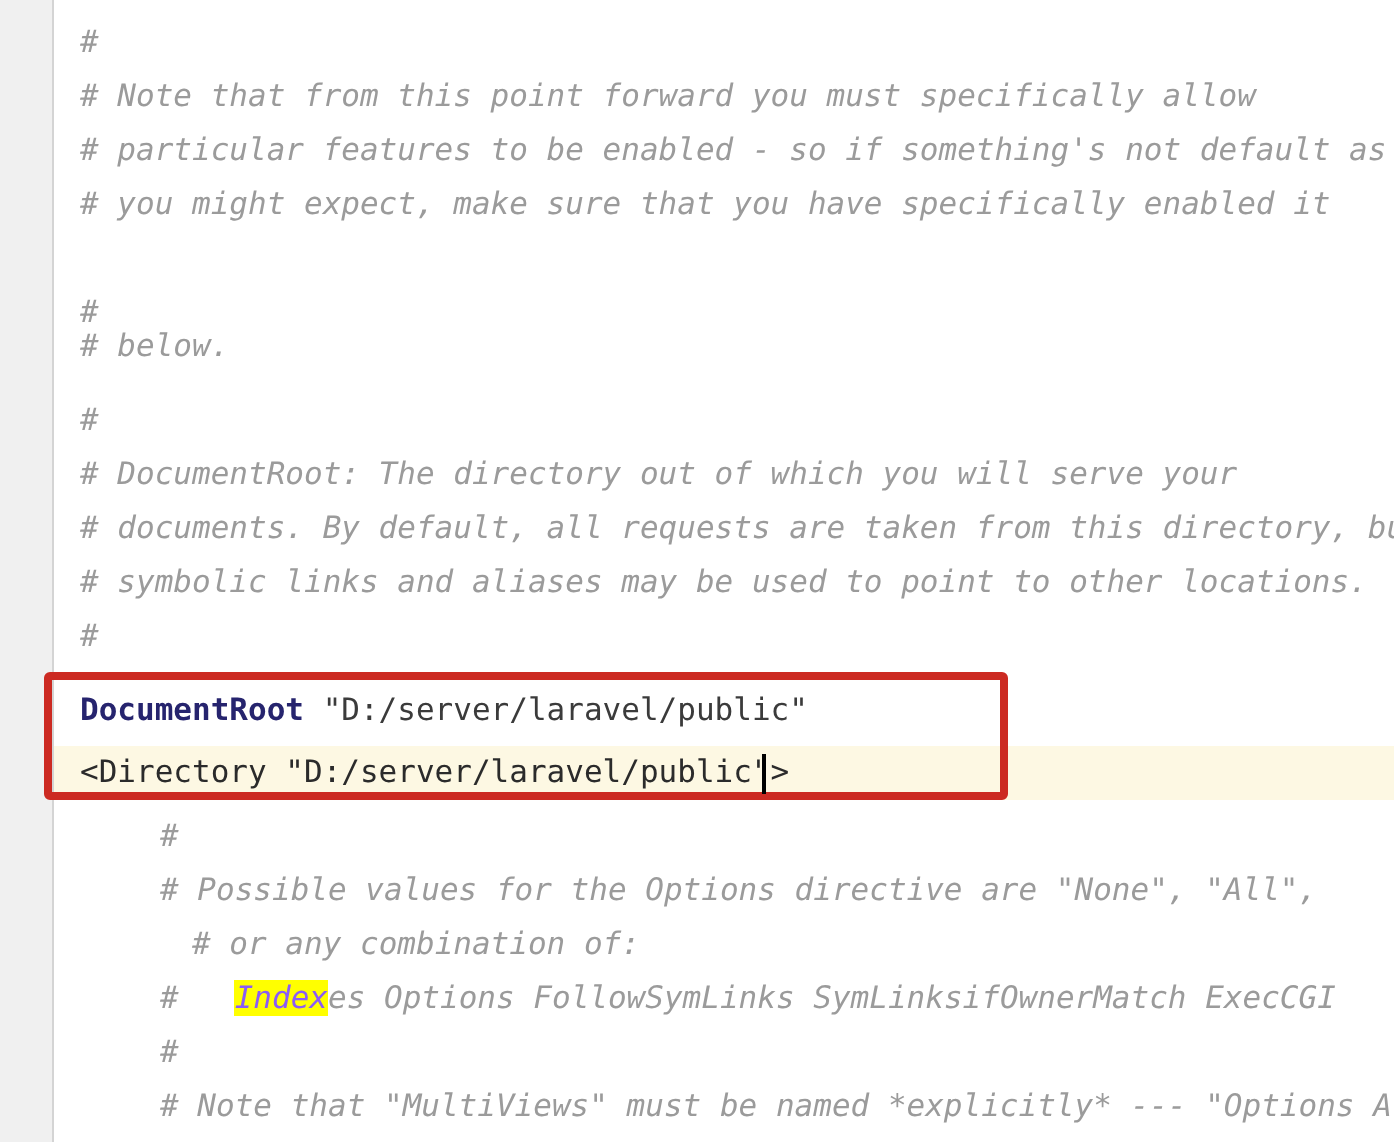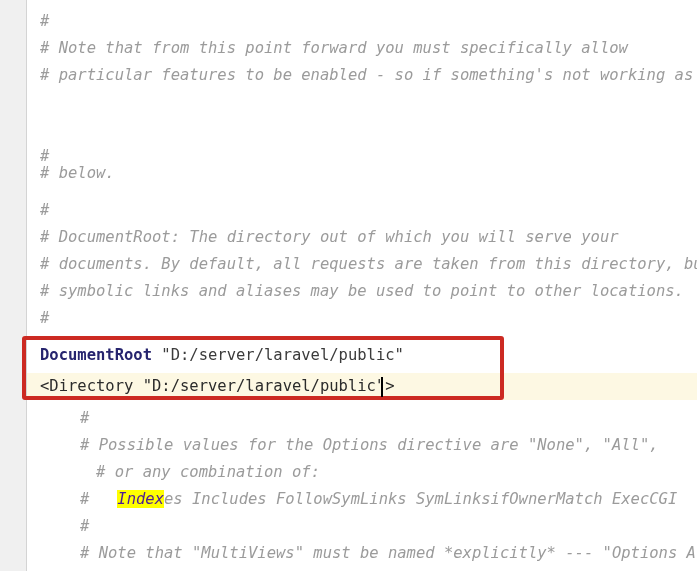--- a/index.html
+++ b/index.html
@@ -83,21 +83,21 @@
   .plain {
     color: #3b3b3b;
     font-style: normal;
   }
   .tag {
     color: #2b2b2b;
     font-style: normal;
   }
   .hl-find {
     background: #ffff00;
-    color: #4c1d95;
+    color: #8b5cf6;
     font-style: italic;
   }
 
   
   #caret {
     position: absolute;
     width: 1.5px;
     height: 20px;
     background: #000000;
     z-index: 6;
@@ -114,36 +114,37 @@
   }
 </style>
 </head>
 <body>
 
 <div id="editor">
 
   <div id="code">
       <div class="line" style="top: 8px;"><span class="txt" style="left: 40px;"><span class="comment">#</span></span></div>
       <div class="line" style="top: 35px;"><span class="txt" style="left: 40px;"><span class="comment"># Note that from this point forward you must specifically allow</span></span></div>
-      <div class="line" style="top: 62px;"><span class="txt" style="left: 40px;"><span class="comment"># particular features to be enabled - so if something's not working as</span></span></div>
+      <div class="line" style="top: 62px;"><span class="txt" style="left: 40px;"><span class="comment"># particular features to be enabled - so if something's not default as</span></span></div>
+      <div class="line" style="top: 89px;"><span class="txt" style="left: 40px;"><span class="comment"># you might expect, make sure that you have specifically enabled it</span></span></div>
       <div class="line" style="top: 116px;"><span class="txt" style="left: 40px; margin-top: 44px;"><span class="comment"># below.</span></span></div>
       <div class="line" style="top: 143px;"><span class="txt" style="left: 40px;"><span class="comment">#</span></span></div>
       <div class="line" style="top: 170px;"><span class="txt" style="left: 40px;"></span></div>
       <div class="line" style="top: 197px;"><span class="txt" style="left: 40px;"><span class="comment">#</span></span></div>
       <div class="line" style="top: 224px;"><span class="txt" style="left: 40px;"><span class="comment"># DocumentRoot: The directory out of which you will serve your</span></span></div>
       <div class="line" style="top: 251px;"><span class="txt" style="left: 40px;"><span class="comment"># documents. By default, all requests are taken from this directory, but</span></span></div>
       <div class="line" style="top: 278px; padding-left: 28px;"><span class="txt" style="left: 40px;"><span class="comment"># symbolic links and aliases may be used to point to other locations.</span></span></div>
       <div class="line" style="top: 305px;"><span class="txt" style="left: 40px;"><span class="comment">#</span></span></div>
       <div class="line" style="top: 320px;"><span class="txt" style="left: 40px;"></span></div>
       <div class="line" style="top: 342px;"><span class="txt" style="left: 40px;"><span class="directive">DocumentRoot</span><span class="plain"> "D:/server/laravel/public"</span></span></div>
       <div class="line current" style="top: 373px;"><span class="txt" style="left: 40px;"><span class="tag">&lt;Directory "D:/server/laravel/public"&gt;</span></span></div>
       <div class="line" style="top: 405px;"><span class="txt" style="left: 80px;"><span class="comment">#</span></span></div>
       <div class="line" style="top: 432px;"><span class="txt" style="left: 80px;"><span class="comment"># Possible values for the Options directive are "None", "All",</span></span></div>
       <div class="line" style="top: 459px;"><span class="txt" style="left: 96px;"><span class="comment"># or any combination of:</span></span></div>
-      <div class="line" style="top: 486px;"><span class="txt" style="left: 80px;"><span class="comment">#   </span><span class="hl-find">Index</span><span class="comment">es Includes FollowSymLinks SymLinksifOwnerMatch ExecCGI</span></span></div>
+      <div class="line" style="top: 486px;"><span class="txt" style="left: 80px;"><span class="comment">#   </span><span class="hl-find">Index</span><span class="comment">es Options FollowSymLinks SymLinksifOwnerMatch ExecCGI</span></span></div>
       <div class="line" style="top: 513px;"><span class="txt" style="left: 80px;"><span class="comment">#</span></span></div>
       <div class="line" style="top: 540px;"><span class="txt" style="left: 80px;"><span class="comment"># Note that "MultiViews" must be named *explicitly* --- "Options All"</span></span></div>
     </div>
 
   <div id="gutter"></div>
 
   <div id="caret" style="left: 381px; top: 377px; height: 20px; background: rgb(0, 0, 0);"></div>
 
   <div id="annotation-box" style="left: 22px; top: 336px; width: 482px; height: 64px; border-color: rgb(204, 42, 34);"></div>
 

